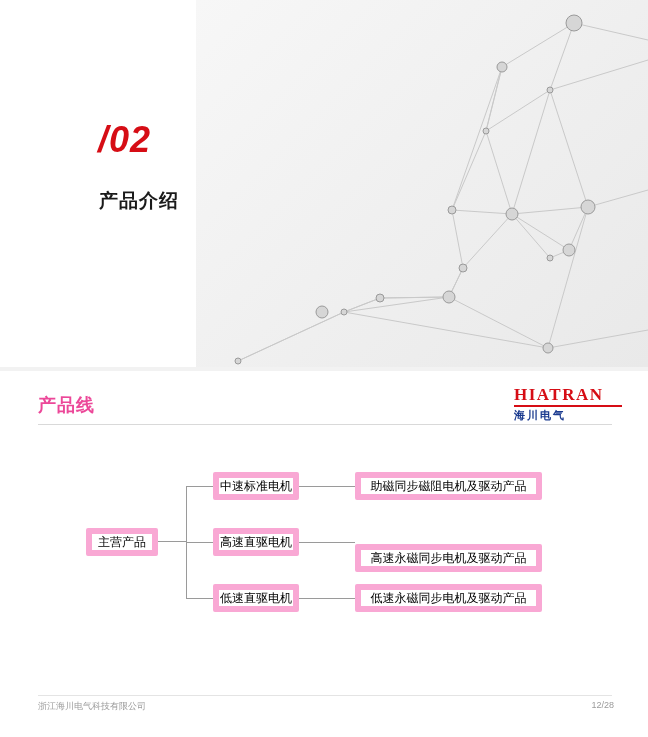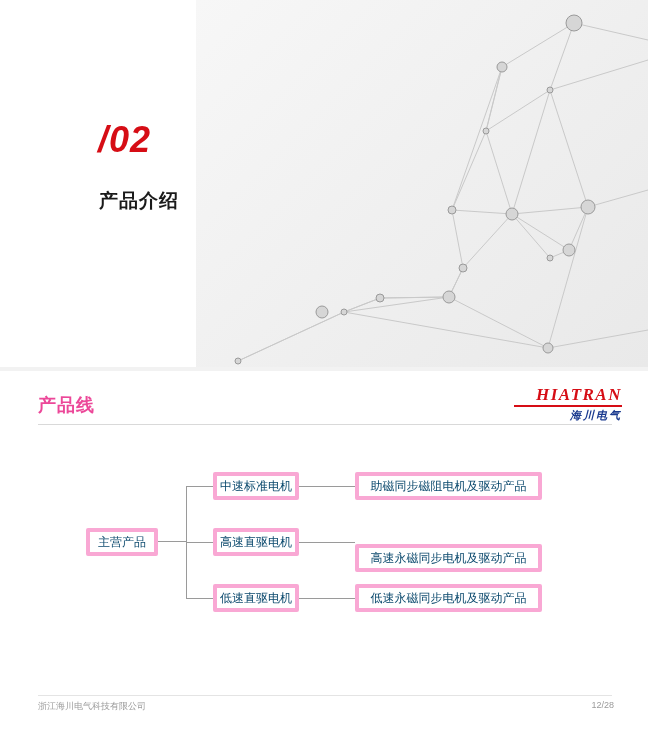--- a/index.html
+++ b/index.html
@@ -91,22 +91,21 @@
     font-size: 18px;
     font-weight: bold;
     color: #ec4899;
     letter-spacing: 1px;
   }
   .logo {
     position: absolute;
     right: 26px;
     top: 15px;
     width: 108px;
-    text-align: right;
-    font-style: italic;
+    text-align: left;
   }
   .logo-main {
     font-size: 17px;
     font-weight: bold;
     color: #d60d15;
     letter-spacing: 1.5px;
     line-height: 1.05;
     font-family: "Liberation Serif", serif;
   }
   .logo-bar {
@@ -132,25 +131,25 @@
 
   .diagram {
     position: absolute;
     left: 0;
     top: 95px;
     width: 648px;
     height: 190px;
   }
   .node {
     position: absolute;
-    border: 4px solid #f9a8d4;
+    border: 6px solid #f9a8d4;
     background: #ffffff;
     border-radius: 2px;
     font-size: 12px;
-    color: #0c4a6e;
+    color: #000000;
     display: flex;
     align-items: center;
     justify-content: center;
     box-sizing: border-box;
   }
   .node-root {
     left: 86px;
     top: 62px;
     width: 72px;
     height: 28px;

